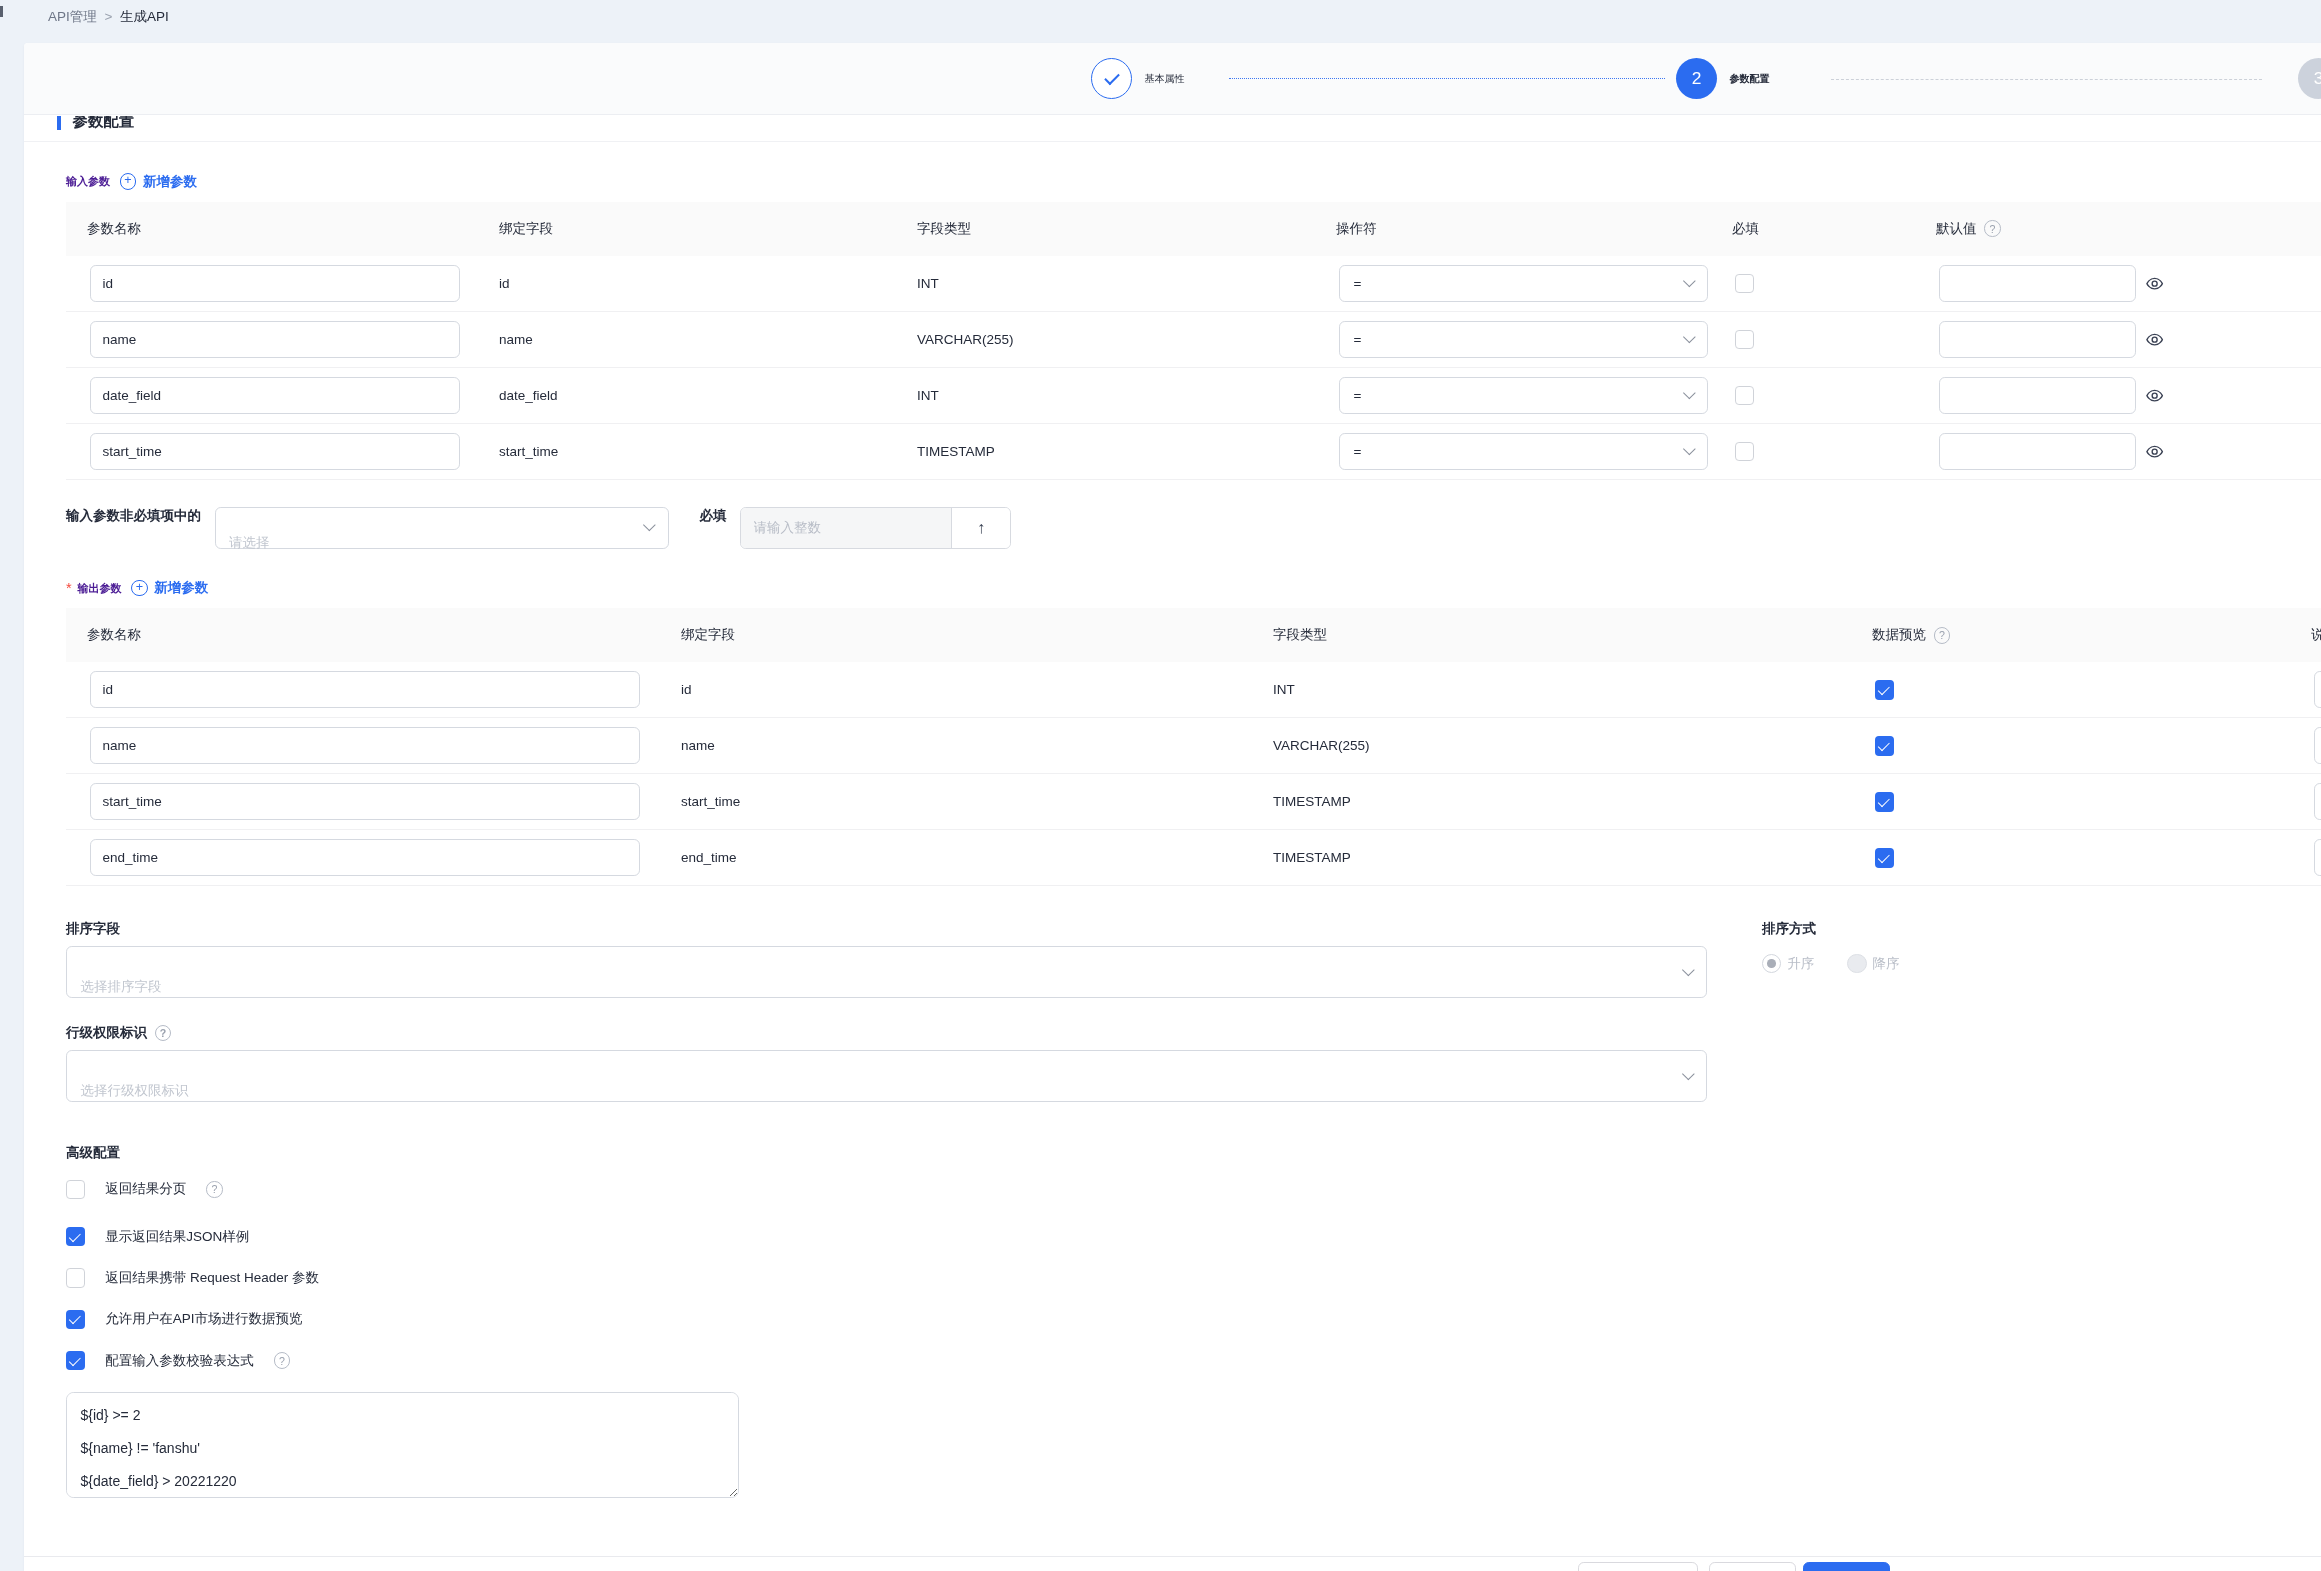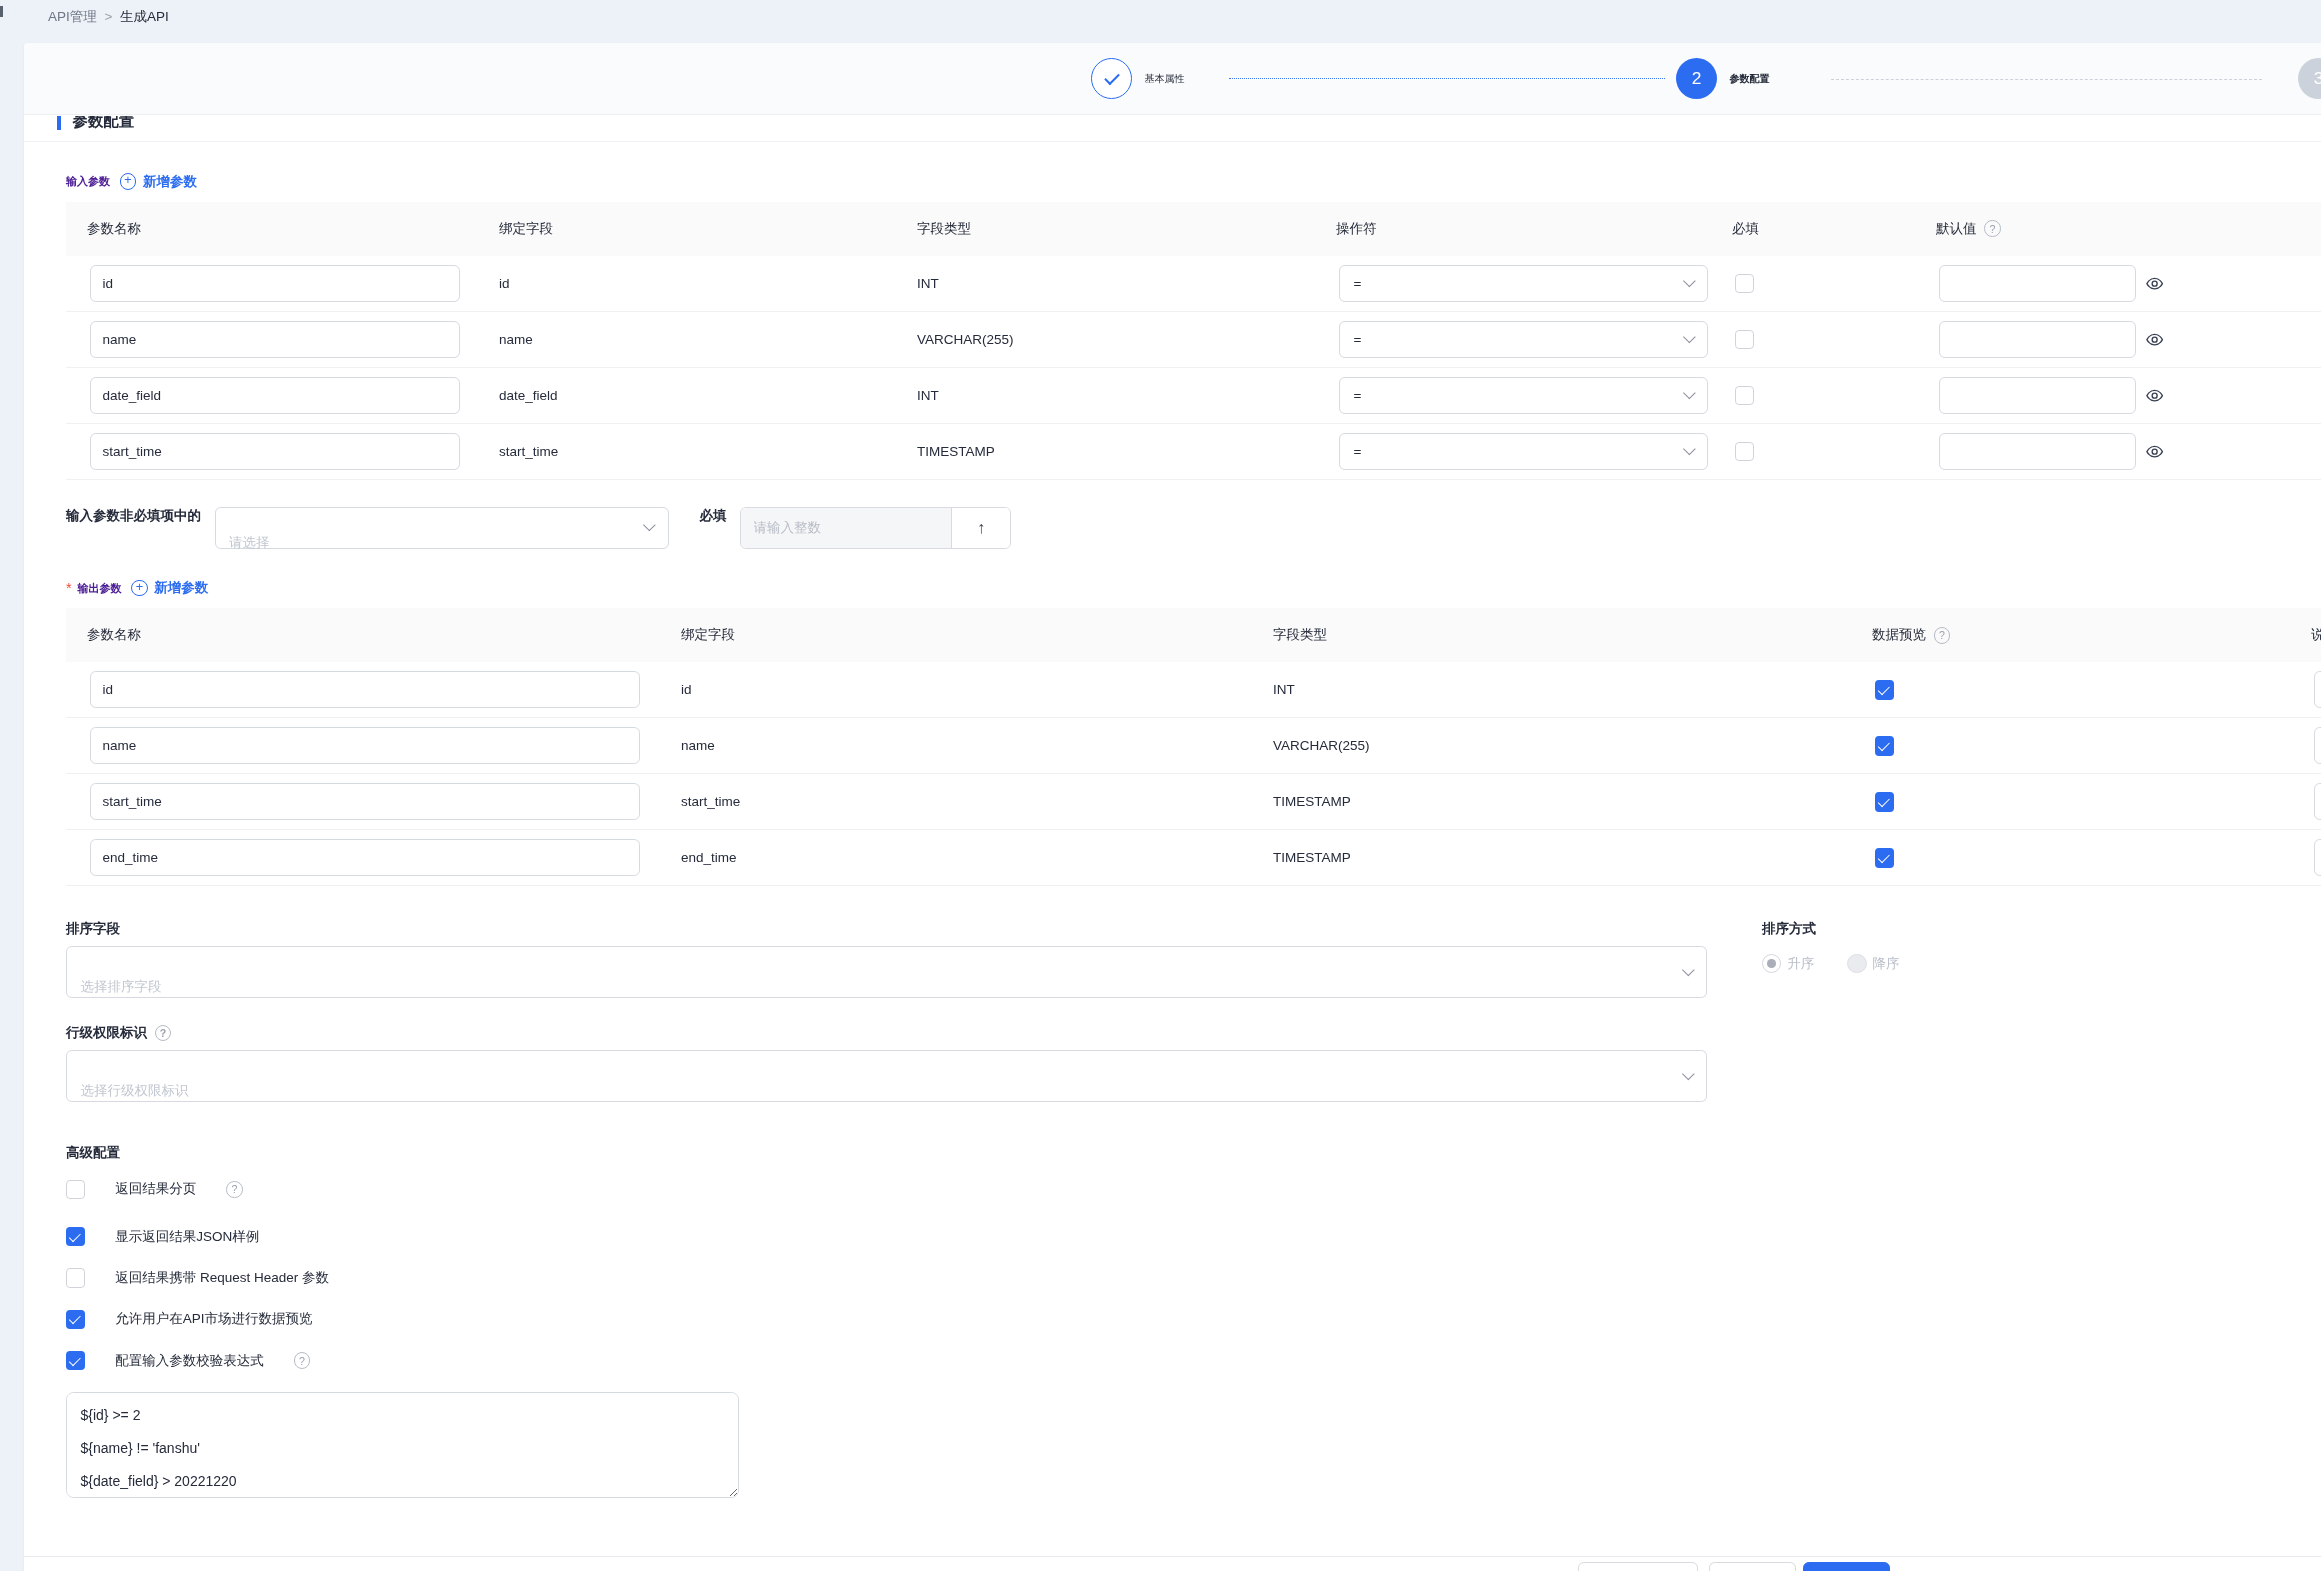--- a/index.html
+++ b/index.html
@@ -103,21 +103,21 @@
   .radio { width:19.3px; height:19.3px; border-radius:50%; }
   .radio.sel-disabled { border:1px solid #d3d7de; background:#fff; display:flex; align-items:center; justify-content:center; }
   .radio.sel-disabled::after { content:""; width:8.7px; height:8.7px; border-radius:50%; background:#a9aeb8; }
   .radio.off-disabled { background:#e9ebef; border:1px solid #dde0e5; }
   .radio-label { font-size:13.5px; color:#b9bec8; }
   .perm-block { margin-top:25px; }
 
   
   .adv-title { margin-top:42px; font-size:13.5px; font-weight:700; }
   .adv-list { margin-top:17.4px; }
-  .adv-item { display:flex; align-items:center; gap:30px; height:19.3px; margin-bottom:22px; font-size:13.5px; color:#252b3a; }
+  .adv-item { display:flex; align-items:center; gap:20px; height:19.3px; margin-bottom:22px; font-size:13.5px; color:#252b3a; }
   .adv-item.first-gap { margin-bottom:28px; }
   .expr-area { width:673px; height:106px; border:1px solid #d5d9e0; border-radius:7.7px; padding:5.8px 13.5px; font-size:14px; line-height:33px; color:#252b3a; font-family:"Liberation Sans","DejaVu Sans",sans-serif; resize:both; outline:none; margin-top:15.4px; display:block; }
 
   
   .bottom-bar { position:absolute; left:0; bottom:0; width:100%; height:15.4px; background:#fff; border-top:1px solid #e9eaee; }
   .bb-btn { position:absolute; top:5.8px; height:39px; border-radius:5.8px; cursor:pointer; }
   .bb-outline { background:#fff; border:1px solid #d9d9de; }
   .bb-primary { background:#2b6cf0; border:1px solid #2b6cf0; }
 </style>
 </head>

